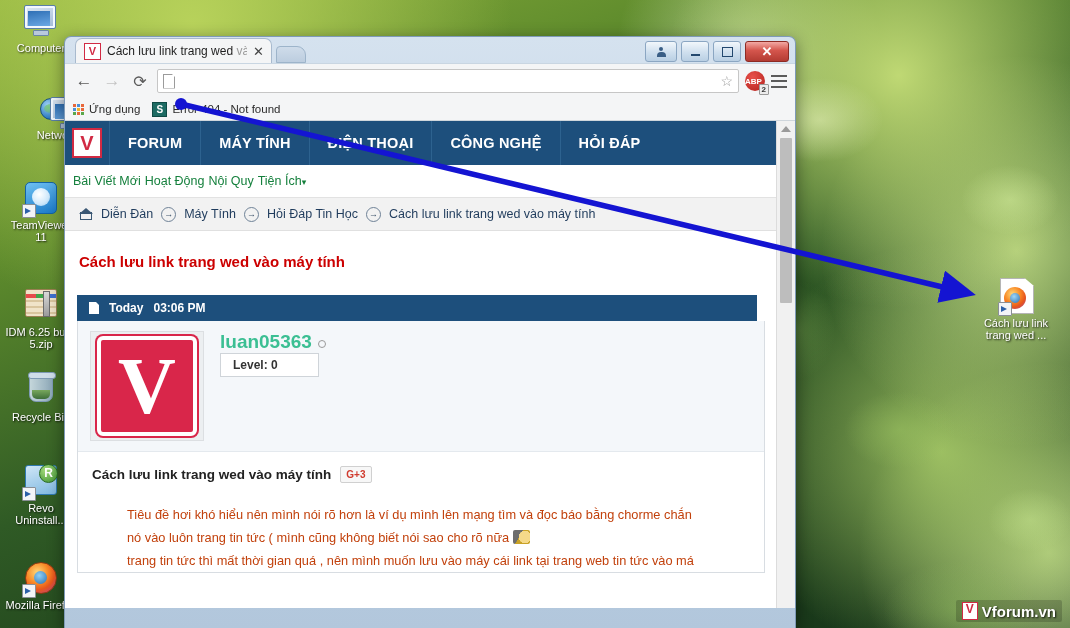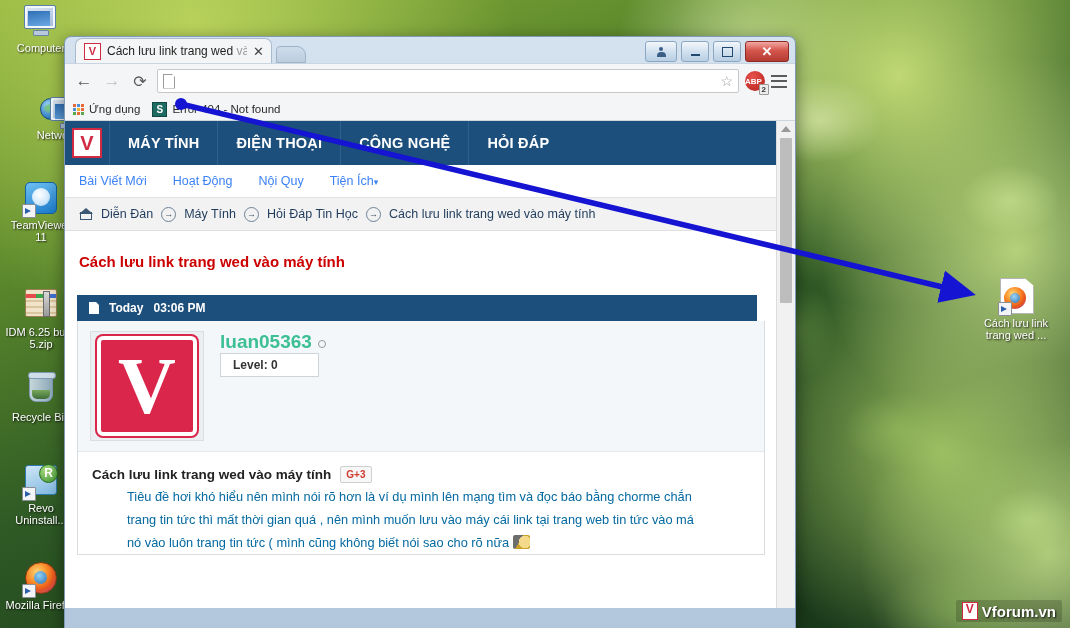--- a/index.html
+++ b/index.html
@@ -363,23 +363,23 @@
     display:flex;align-items:center;
     color:#fff;font-size:14.5px;font-weight:bold;
     padding:0 18px;
     border-left:1px solid #2d628f;
     text-decoration:none;
     letter-spacing:.2px;
   }
   .forum-subnav{
     background:#fff;
     height:32px;display:flex;align-items:center;
-    padding-left:14px;gap:26px;
+    padding-left:8px;gap:4px;
     border-bottom:1px solid #e2e2e2;
-    font-size:12.5px;color:#3b82f6;
+    font-size:12.5px;color:#15803d;
   }
   .forum-subnav .caret{font-size:9px;}
   .breadcrumb{
     background:#f2f2f2;
     height:32px;display:flex;align-items:center;gap:8px;
     padding-left:14px;
     font-size:12.5px;color:#1f3b5c;
     border-bottom:1px solid #e0e0e0;
   }
   .home-icon{
@@ -463,22 +463,22 @@
   .post-subject{
     font-size:13.5px;font-weight:bold;color:#222;
     display:flex;align-items:center;gap:9px;
   }
   .gplus{
     border:1px solid #d0d0d0;background:#f7f7f7;
     color:#d03b2e;font-size:10px;font-weight:bold;
     padding:2px 5px;border-radius:2px;
   }
   .post-text{
-    margin-top:2px;padding-left:35px;
-    font-size:12.8px;line-height:23px;color:#0369a1;
+    margin-top:20px;padding-left:35px;
+    font-size:12.8px;line-height:23px;color:#c2410c;
     white-space:nowrap;
   }
   .emoji{
     display:inline-block;width:17px;height:14px;vertical-align:-2px;
     background: radial-gradient(circle at 70% 50%, #f5d98a 0 45%, rgba(0,0,0,0) 46%), linear-gradient(120deg,#6d6d6d 0 40%, #c9a227 41% 100%);
     border-radius:2px;
   }
 
   
   .arrow-svg{
@@ -641,20 +641,21 @@
     </div>
   </div>
 
   <div class="viewport">
     <div class="page-scroll-area">
 
       <div class="forum-nav">
         <div class="forum-logo">
             <div class="mark">V</div>
           </div>
+        <a href="#">FORUM</a>
         <a href="#">MÁY TÍNH</a>
         <a href="#">ĐIỆN THOẠI</a>
         <a href="#">CÔNG NGHỆ</a>
         <a href="#">HỎI ĐÁP</a>
       </div>
 
       <div class="forum-subnav">
         <span>Bài Viết Mới</span>
         <span>Hoạt Động</span>
         <span>Nội Quy</span>
@@ -692,22 +693,22 @@
           </div>
         </div>
 
         <div class="post-content">
           <div class="post-subject">
             <span>Cách lưu link trang wed vào máy tính</span>
             <span class="gplus">G+3</span>
           </div>
           <div class="post-text">
             <div>Tiêu đề hơi khó hiểu nên mình nói rõ hơn là ví dụ mình lên mạng tìm và đọc báo bằng chorme chắn</div>
+            <div><span>nó vào luôn trang tin tức ( mình cũng không biết nói sao cho rõ nữa </span><span class="emoji"></span></div>
             <div>trang tin tức thì mất thời gian quá , nên mình muốn lưu vào máy cái link tại trang web tin tức vào má</div>
-            <div><span>nó vào luôn trang tin tức ( mình cũng không biết nói sao cho rõ nữa </span><span class="emoji"></span></div>
           </div>
         </div>
       </div>
 
     </div>
 
     <div class="scrollbar">
       <div class="sb-up"></div>
       <div class="sb-thumb"></div>
     </div>

